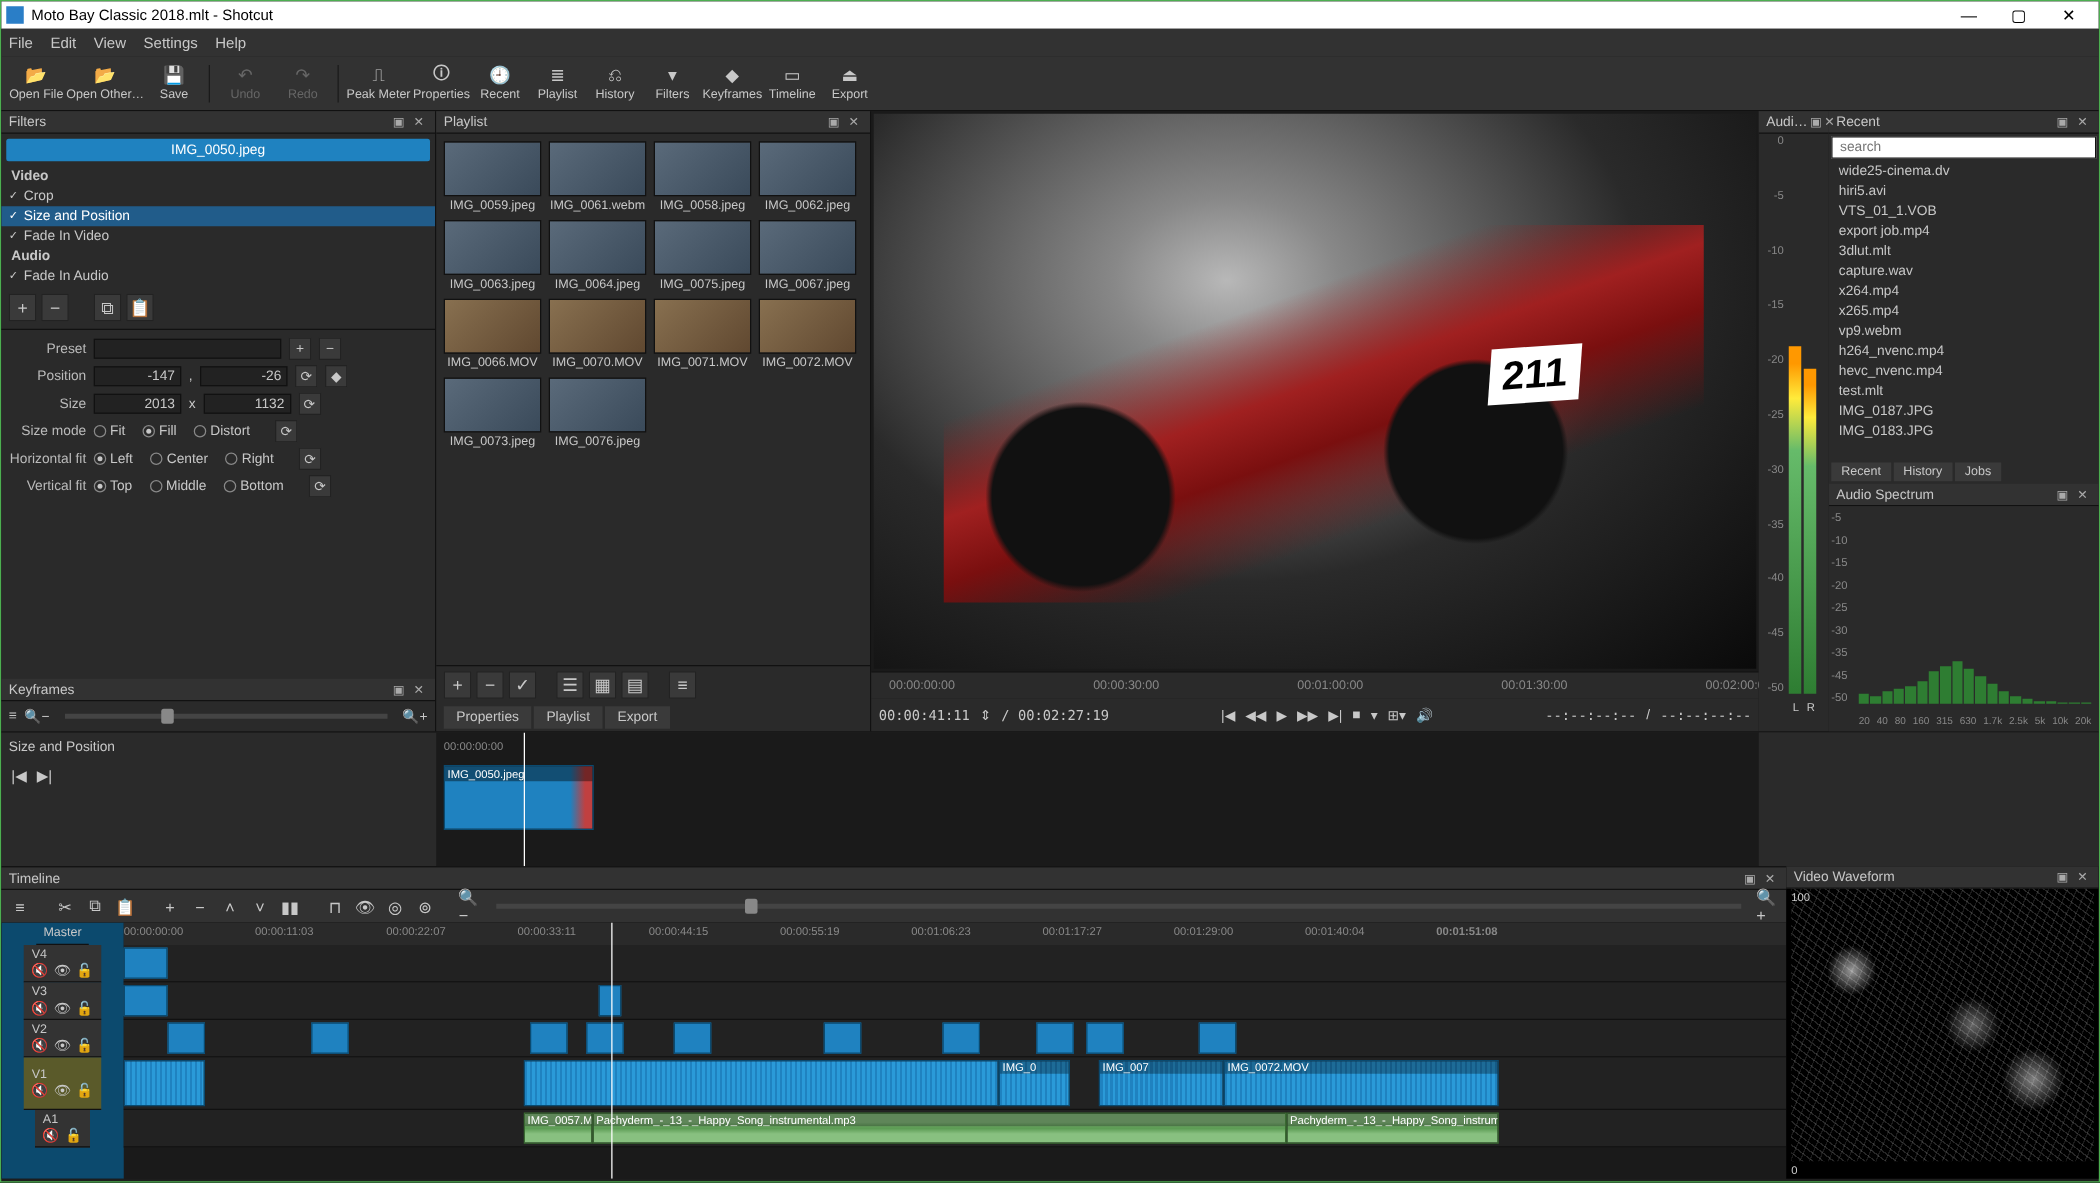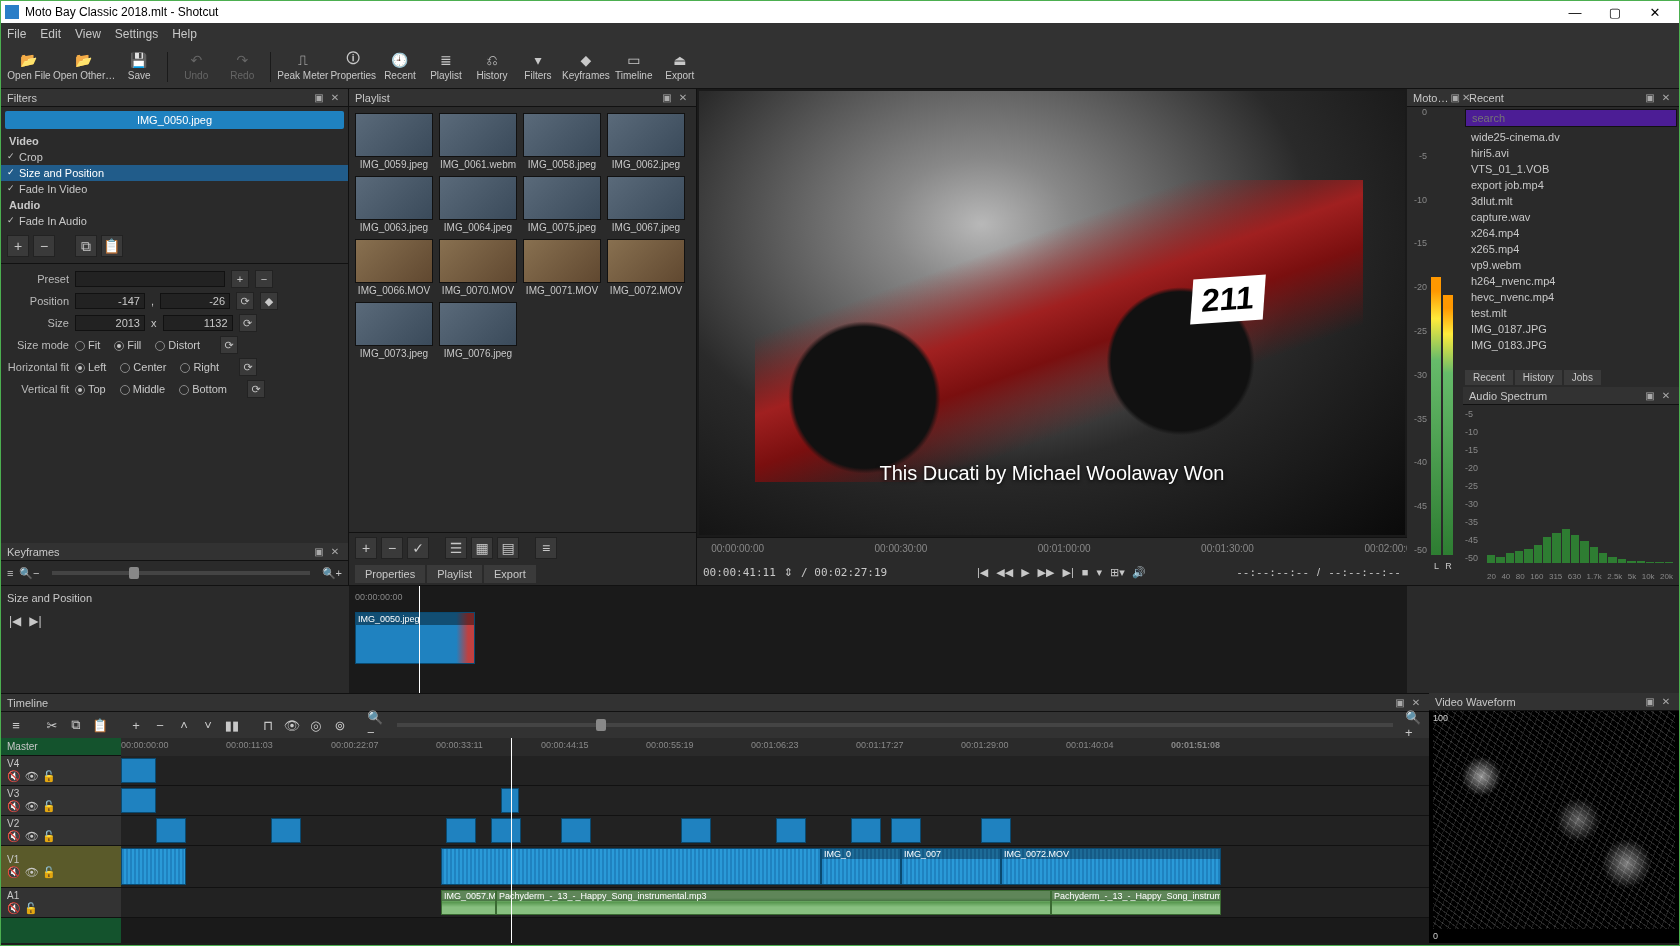--- a/index.html
+++ b/index.html
@@ -59,21 +59,21 @@
 .tabs2{display:flex;gap:2px;padding:2px 6px;background:#2a2a2a;}
 .tabs2 .tab{padding:3px 12px;background:#3a3a3a;font-size:11px;}
 .tabs2 .tab.act{background:#484848;}
 .meters-col{width:56px;background:#2a2a2a;position:relative;}
 .meter-scale{position:absolute;left:2px;top:18px;bottom:30px;width:18px;display:flex;flex-direction:column;justify-content:space-between;font-size:9px;color:#888;text-align:right;}
 .meter-bars{position:absolute;left:24px;top:18px;bottom:30px;width:24px;display:flex;gap:2px;align-items:flex-end;}
 .meter-bar{width:10px;background:linear-gradient(to top,#2e7d32,#66bb6a 70%,#ffeb3b 85%,#ff9800 95%);height:62%;}
 .meter-bar.r{height:58%;}
 .meter-lbls{position:absolute;bottom:14px;left:24px;width:24px;display:flex;justify-content:space-around;font-size:9px;}
 .right-col{width:216px;background:#2a2a2a;display:flex;flex-direction:column;}
-.search{background:#4c1d95;border:1px solid #111;color:#888;padding:2px 6px;margin:2px;font-size:11px;}
+.search{background:#ffffff;border:1px solid #111;color:#888;padding:2px 6px;margin:2px;font-size:11px;}
 .recent-list{flex:1;overflow:hidden;}
 .recent-item{padding:2px 8px;font-size:11px;white-space:nowrap;overflow:hidden;}
 .rtabs{display:flex;gap:2px;padding:2px;}
 .rtabs .tab{padding:2px 8px;background:#3a3a3a;font-size:10px;}
 .spectrum{height:180px;background:#2a2a2a;position:relative;}
 .spec-scale{position:absolute;left:2px;top:4px;bottom:22px;display:flex;flex-direction:column;justify-content:space-between;font-size:9px;color:#888;}
 .spec-bars{position:absolute;left:24px;right:6px;bottom:22px;height:40px;display:flex;align-items:flex-end;gap:1px;}
 .spec-bars div{flex:1;background:#2e7d32;}
 .spec-freq{position:absolute;bottom:4px;left:24px;right:6px;display:flex;justify-content:space-between;font-size:8px;color:#888;}
 .keyframes-row{height:108px;display:flex;background:#2a2a2a;border-top:1px solid #111;}
@@ -84,21 +84,21 @@
 .kf-track-lbl{padding:6px;font-size:11px;}
 .kf-nav{display:flex;gap:8px;padding:4px 8px;font-size:12px;}
 .kf-right{flex:1;background:#1a1a1a;position:relative;overflow:hidden;}
 .kf-clip{position:absolute;left:6px;top:26px;width:120px;height:52px;background:linear-gradient(to right,#1f82c0 85%,#c04040 95%);border:1px solid #0a4a70;}
 .kf-clip .nm{font-size:9px;padding:1px 2px;background:rgba(0,0,0,.4);color:#fff;}
 .kf-playhead{position:absolute;left:70px;top:0;bottom:0;width:1px;background:#fff;}
 .timeline{height:250px;display:flex;flex-direction:column;border-top:1px solid #111;}
 .tl-tools{height:26px;background:#323232;display:flex;align-items:center;padding:0 6px;gap:6px;}
 .tl-tools .ic{width:18px;height:18px;display:flex;align-items:center;justify-content:center;font-size:13px;}
 .tl-body{flex:1;display:flex;background:#1a1a1a;overflow:hidden;}
-.tl-headers{width:120px;background:#14532d;display:flex;flex-direction:column;}
+.tl-headers{width:98px;background:#0c4a6e;display:flex;flex-direction:column;align-items:center;}
 .tl-header{border-bottom:1px solid #111;padding:2px 6px;font-size:10px;display:flex;flex-direction:column;justify-content:center;}
 .tl-header.master{height:18px;}
 .tl-header.v{height:30px;background:#333;}
 .tl-header.v1{height:42px;background:#5a5a2a;}
 .tl-header.a1{height:30px;background:#333;}
 .tl-hicons{display:flex;gap:4px;font-size:11px;margin-top:1px;}
 .tl-tracks{flex:1;position:relative;}
 .ruler{height:18px;background:#2a2a2a;position:relative;font-size:9px;color:#888;}
 .ruler span{position:absolute;top:2px;}
 .track{position:absolute;left:0;right:0;background:#222;border-bottom:1px solid #111;}
@@ -358,21 +358,20 @@
         <div class="tab">Properties</div>
         <div class="tab">Playlist</div>
         <div class="tab">Export</div>
       </div>
   </div>
 
   <div class="preview-pane">
     <div class="preview-img">
       <div class="bike-silhouette"></div>
       <div class="plate">211</div>
-      <div class="overlay-sub">This Ducati by Michael Woolaway Won</div>
     </div>
     <div class="scrubber" id="scrubber">
         <span style="left: 2%;">00:00:00:00</span>
         <span style="left: 25%;">00:00:30:00</span>
         <span style="left: 48%;">00:01:00:00</span>
         <span style="left: 71%;">00:01:30:00</span>
         <span style="left: 94%;">00:02:00:00</span>
       </div>
     <div class="transport">
       <span class="tc">00:00:41:11</span>
@@ -390,21 +389,21 @@
       <span class="pb">🔊</span>
       <div class="spacer"></div>
       <span class="tc">--:--:--:--</span>
       <span>/</span>
       <span class="tc">--:--:--:--</span>
     </div>
   </div>
 
   <div class="meters-col">
     <div class="panel-title">
-        <span>Moto…</span>
+        <span>Audi…</span>
         <div class="spacer"></div>
         <div class="pbtn">▣</div>
         <div class="pbtn">✕</div>
       </div>
     <div class="meter-scale" id="mscale">
         <div>0</div>
         <div>-5</div>
         <div>-10</div>
         <div>-15</div>
         <div>-20</div>
@@ -635,21 +634,21 @@
         <div class="clip" style="left:440px;width:30px"></div>
             <div class="clip" style="left:560px;width:30px"></div>
         <div class="clip" style="left:655px;width:30px"></div>
             <div class="clip" style="left:730px;width:30px"></div>
         <div class="clip" style="left:770px;width:30px"></div>
             <div class="clip" style="left:860px;width:30px"></div>
       </div>
       <div class="track" style="top:108px;height:42px">
         <div class="clip wave" style="left:0;width:65px"></div>
         <div class="clip wave" style="left:320px;width:380px"></div>
-        <div class="clip wave" style="left:700px;width:80px">
+        <div class="clip wave" style="left:700px;width:57px">
               <div class="nm">IMG_0</div>
             </div>
         <div class="clip wave" style="left:780px;width:100px">
               <div class="nm">IMG_007</div>
             </div>
         <div class="clip wave" style="left:880px;width:220px">
               <div class="nm">IMG_0072.MOV</div>
             </div>
       </div>
       <div class="track" style="top:150px;height:30px">

